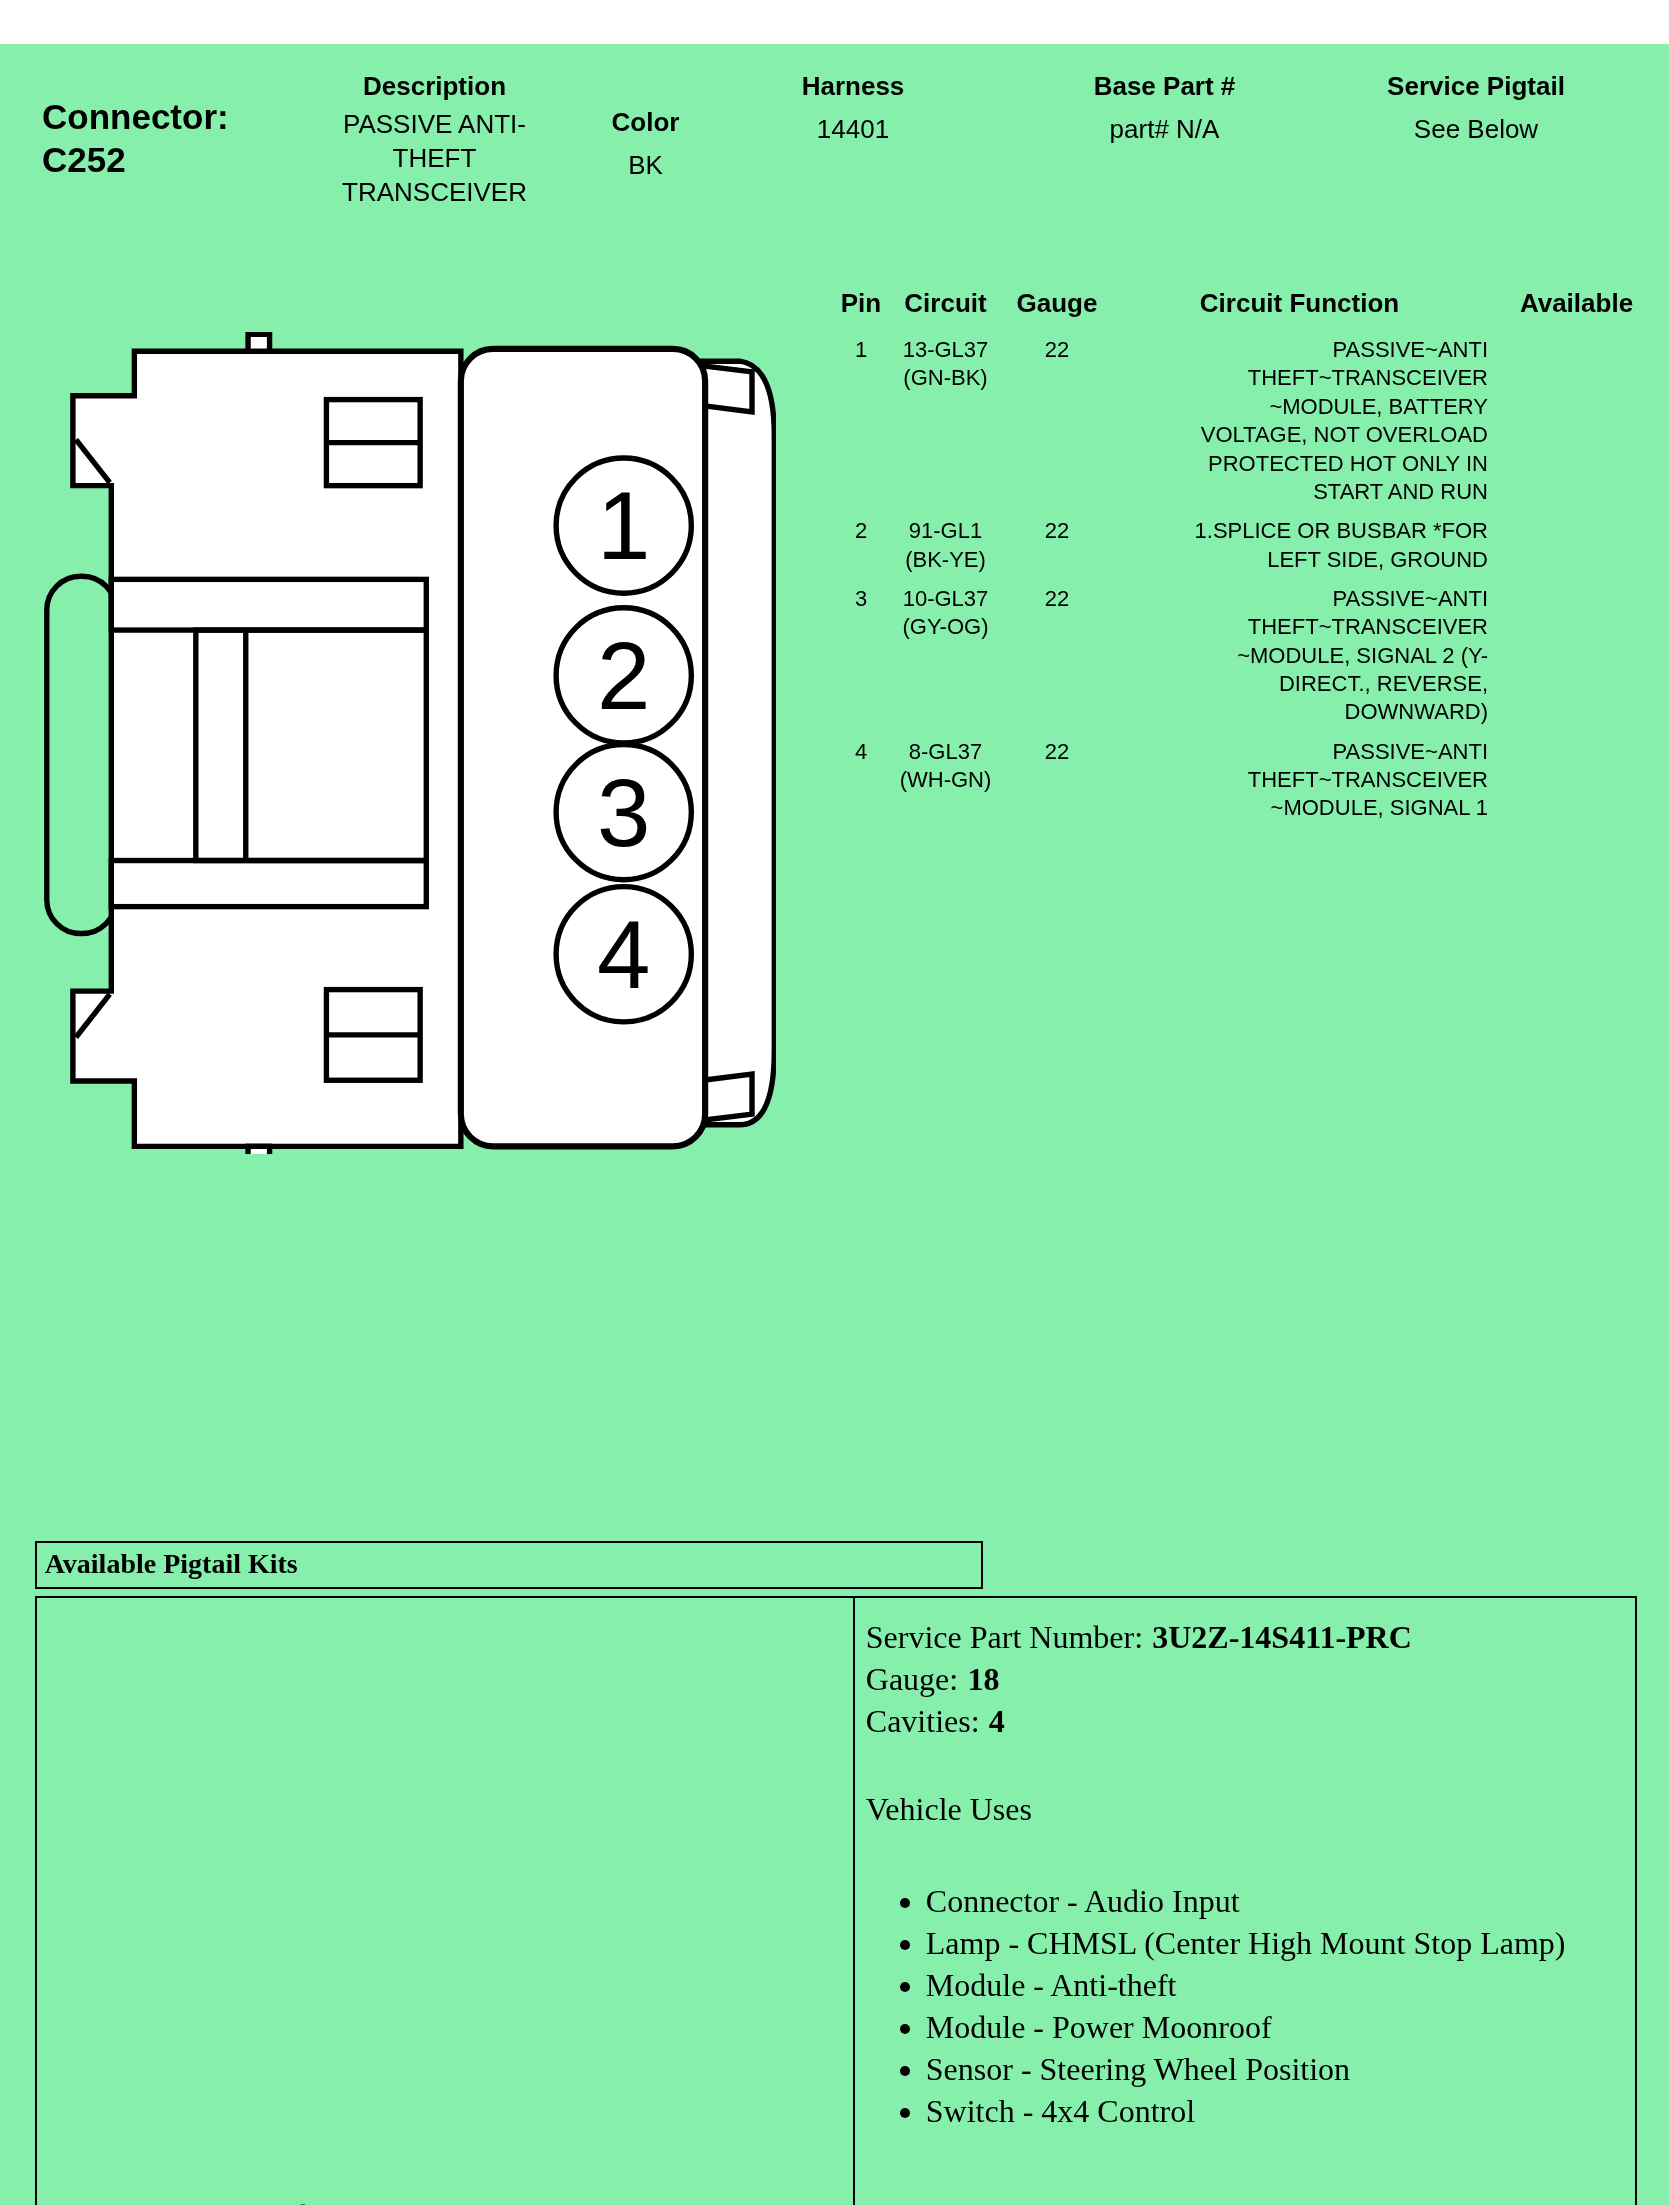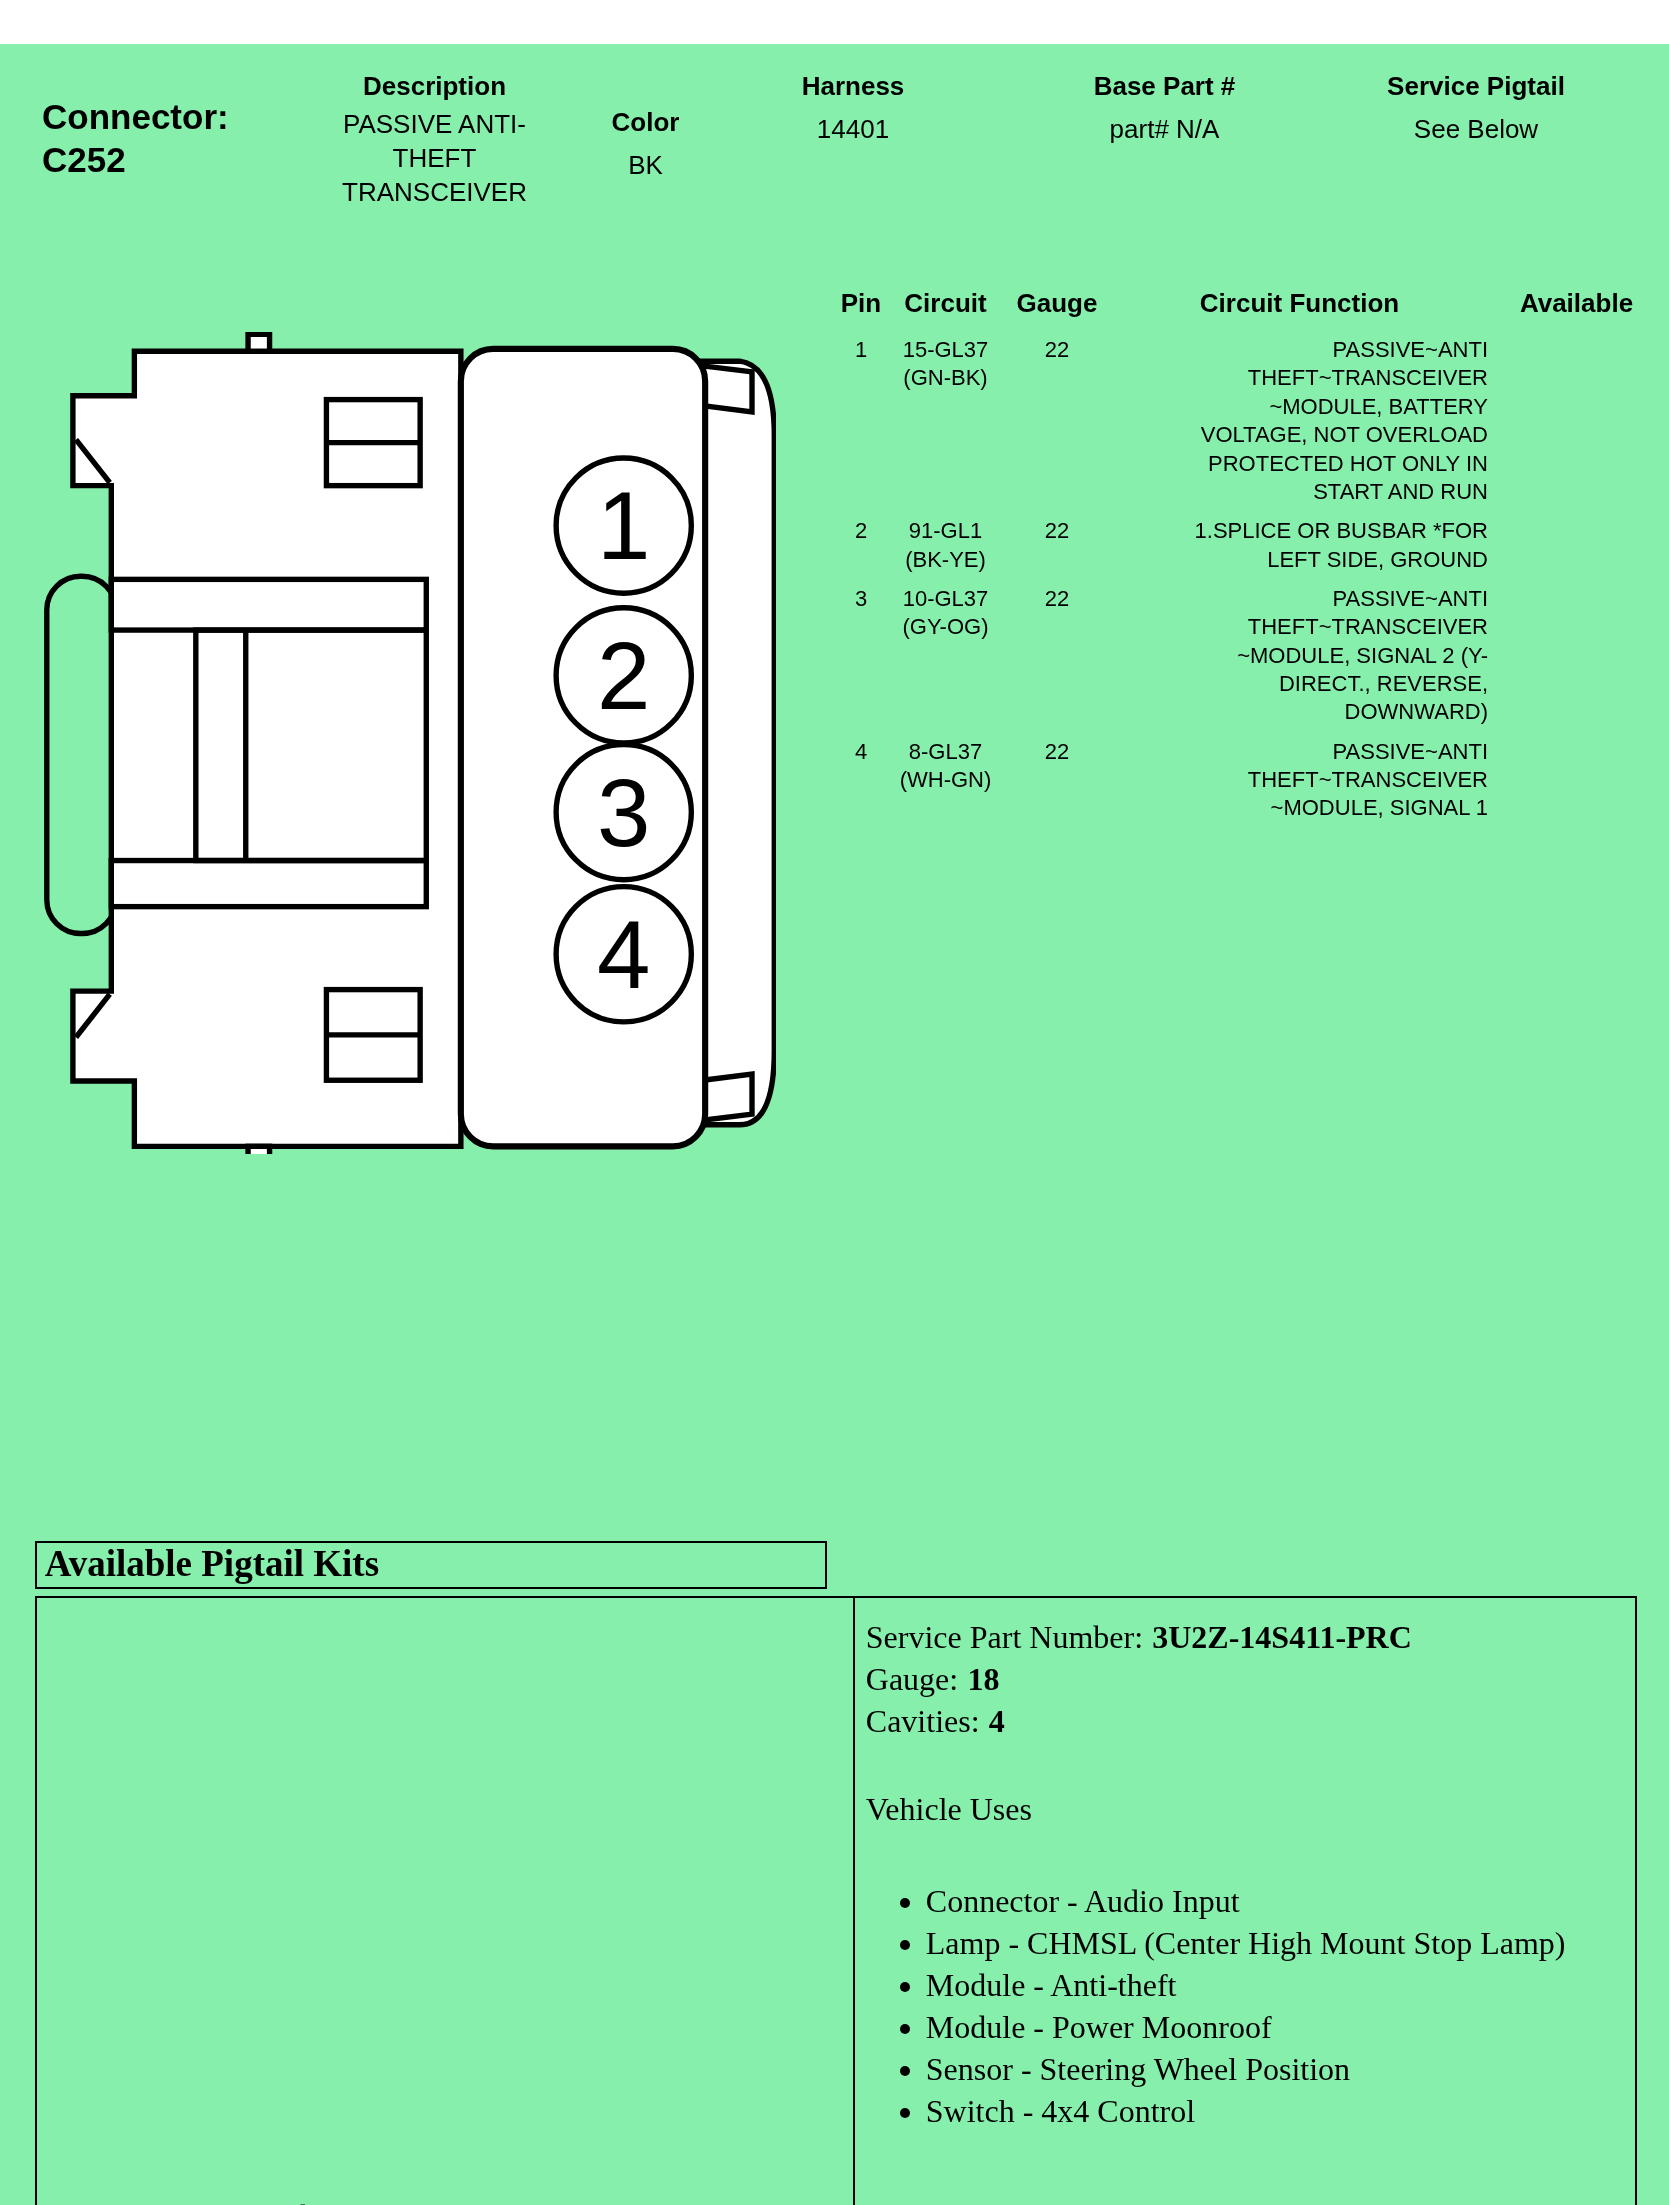--- a/index.html
+++ b/index.html
@@ -19,23 +19,23 @@
              grid-template-columns:54px 115px 108px 377px 177px;row-gap:10.8px;align-items:start;}
   .pt-h{font-weight:bold;font-size:26px;text-align:center;padding-bottom:6.1px;white-space:nowrap;}
   .pt-c{font-size:22px;line-height:28.4px;}
   .col-pin{text-align:center;}
   .col-circuit{text-align:center;}
   .col-gauge{text-align:center;}
   .col-fn{text-align:right;padding-left:19px;}
   .col-q{text-align:center;}
 
   
-  .kits-header{position:absolute;left:35px;top:1497px;width:792px;height:48px;border:2.3px solid #000;
+  .kits-header{position:absolute;left:35px;top:1497px;width:948px;height:48px;border:2.3px solid #000;
                box-sizing:border-box;font-family:"Liberation Serif",serif;font-weight:bold;
-               font-size:37px;line-height:41px;padding-left:7.7px;}
+               font-size:28px;line-height:41px;padding-left:7.7px;}
   .kits-main{position:absolute;left:35px;top:1552px;width:1602px;height:652px;border:2.3px solid #000;
              box-sizing:border-box;display:flex;font-family:"Liberation Serif",serif;}
   .kits-left{flex:0 0 816px;border-right:2.3px solid #000;position:relative;}
   .kit-part{position:absolute;left:7.7px;bottom:10.8px;font-size:31px;white-space:nowrap;}
   .kit-part b{margin-left:9.2px;}
   .kits-right{flex:1;padding:17.7px 7.7px 0 10.8px;font-size:32px;line-height:42px;}
   .info-line b{margin-left:9.2px;}
   .spacer-a{height:46px;}
   .spacer-b{height:50px;}
   ul.uses{margin:0;padding-left:60px;list-style:disc;}
@@ -120,21 +120,21 @@
   </svg>
 
   <div class="pin-table">
     <div class="pt-h col-pin">Pin</div>
     <div class="pt-h col-circuit">Circuit</div>
     <div class="pt-h col-gauge">Gauge</div>
     <div class="pt-h col-fn" style="text-align:center;padding-left:0">Circuit Function</div>
     <div class="pt-h col-q">Available</div>
 
     <div class="pt-c col-pin">1</div>
-    <div class="pt-c col-circuit preline">15-GL37
+    <div class="pt-c col-circuit preline">13-GL37
 (GN-BK)</div>
     <div class="pt-c col-gauge">22</div>
     <div class="pt-c col-fn preline">PASSIVE~ANTI
 THEFT~TRANSCEIVER
 ~MODULE, BATTERY
 VOLTAGE, NOT OVERLOAD
 PROTECTED HOT ONLY IN
 START AND RUN</div>
     <div class="pt-c col-q"></div>
 

